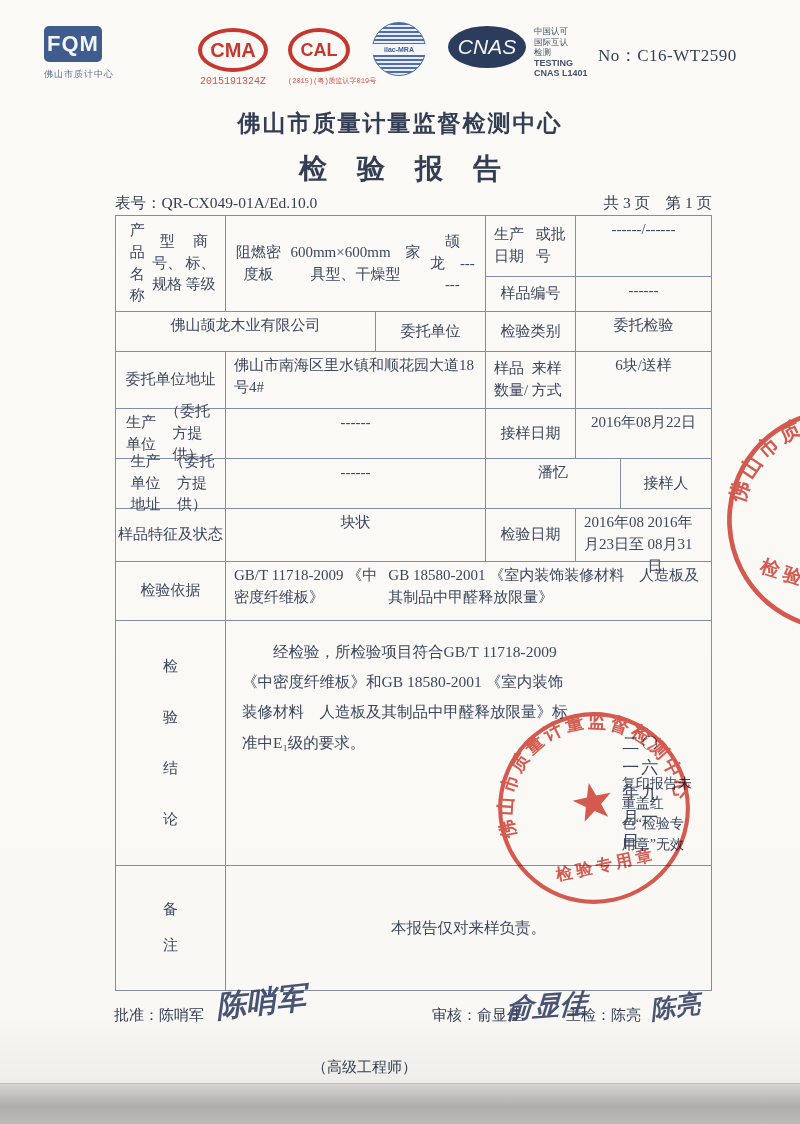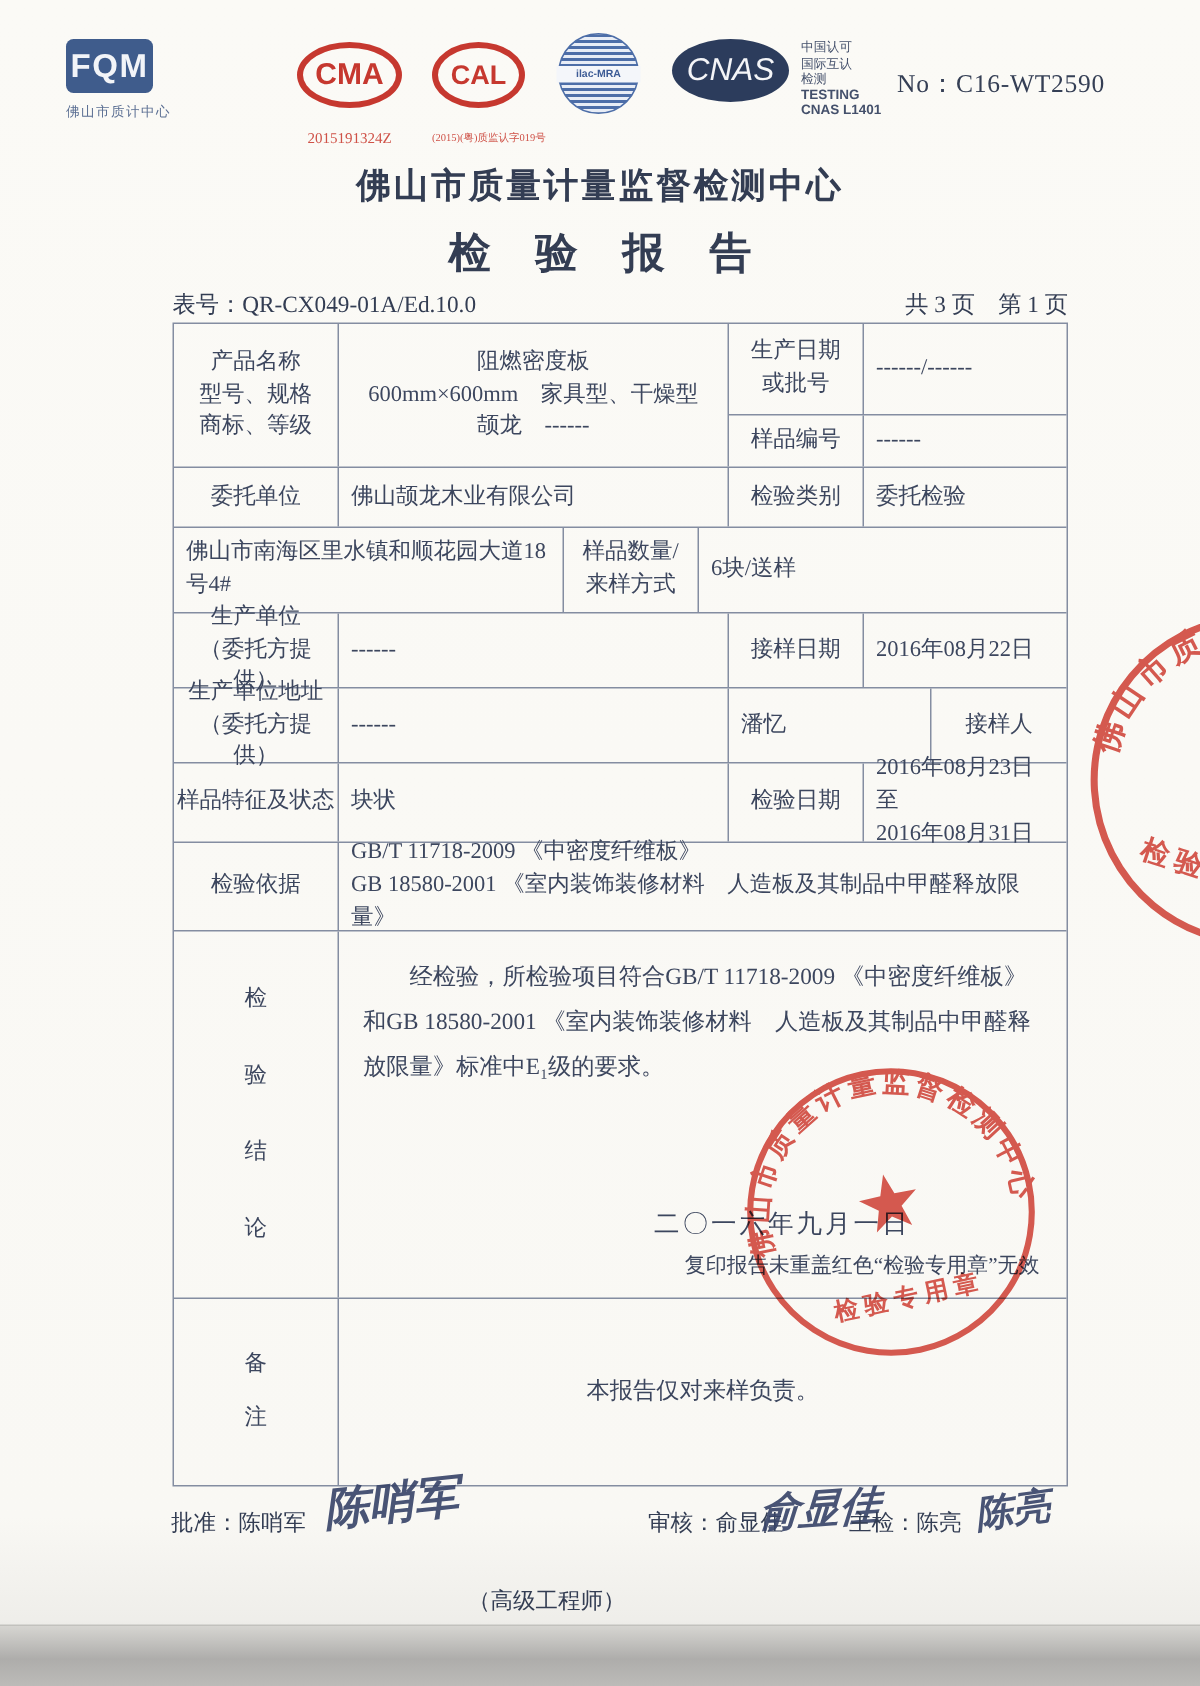--- a/index.html
+++ b/index.html
@@ -13,40 +13,40 @@
   .logo-strip{position:absolute;left:0;top:22px;width:800px;height:80px;}
   .fqm{position:absolute;left:44px;top:4px;text-align:center;}
   .fqm-box{width:58px;height:36px;background:#3f5c8c;border-radius:5px;color:#f2f4f8;font-family:"Liberation Sans",sans-serif;font-weight:bold;font-size:22px;line-height:36px;letter-spacing:1px;}
   .fqm-cap{margin-top:6px;font-size:9px;color:#5b6f93;letter-spacing:1px;}
   .badge{position:absolute;text-align:center;}
   .oval{border:4px solid var(--red);border-radius:50%;color:var(--red);font-family:"Liberation Sans",sans-serif;font-weight:bold;display:flex;align-items:center;justify-content:center;}
   .cma{left:198px;top:6px;}
   .cma .oval{width:62px;height:36px;font-size:20px;letter-spacing:0;}
   .cal{left:288px;top:6px;}
   .cal .oval{width:54px;height:36px;font-size:18px;}
-  .badge-cap{margin-top:15px;font-size:10px;color:#cf5248;white-space:nowrap;font-family:Liberation Serif, serif;}
+  .badge-cap{margin-top:4px;font-size:10px;color:#cf5248;white-space:nowrap;font-family:Liberation Mono, monospace;}
   .cal .badge-cap{font-size:7px;}
   .ilac{left:372px;top:0px;}
   .ilac-circle{width:52px;height:52px;border-radius:50%;background:repeating-linear-gradient(180deg,#4d6ea8 0 2px,#e8edf6 2px 4px);border:1px solid #4d6ea8;position:relative;}
   .ilac-band{position:absolute;left:-2px;top:21px;width:56px;height:11px;background:#f4f6fa;color:#3d5c96;font-size:7px;line-height:11px;text-align:center;font-family:"Liberation Sans",sans-serif;font-weight:bold;}
   .cnas{left:448px;top:4px;display:flex;align-items:flex-start;}
   .cnas-mark{width:78px;height:42px;border-radius:50%;background:var(--navy);color:#f4f5f8;font-family:"Liberation Sans",sans-serif;font-weight:normal;font-style:italic;font-size:21px;line-height:42px;text-align:center;letter-spacing:0;}
   .cnas-side{margin-left:8px;text-align:left;font-family:"Liberation Sans",sans-serif;color:#44506b;}
   .cnas-side div{font-size:8.5px;line-height:10.5px;}
   .cnas-side .b{font-weight:bold;font-size:9px;}
   .report-no{position:absolute;left:598px;top:22px;font-size:17px;color:#353f55;letter-spacing:.5px;}
   
   .org-title{position:absolute;left:0;top:108px;width:800px;text-align:center;font-size:23px;font-weight:600;color:var(--ink2);letter-spacing:2px;}
   .report-title{position:absolute;left:0;top:150px;width:800px;text-align:center;font-size:28px;font-weight:600;color:var(--ink2);letter-spacing:30px;text-indent:30px;}
   .meta-row{position:absolute;left:115px;top:193px;width:597px;display:flex;justify-content:space-between;font-size:15.5px;color:var(--ink2);}
   
   .rtable{position:absolute;left:115px;top:215px;width:597px;border:1.6px solid var(--line);box-sizing:border-box;background:transparent;}
   .trow{display:flex;border-bottom:1px solid var(--line);box-sizing:border-box;}
   .trow:last-child{border-bottom:none;}
-  .cell{box-sizing:border-box;border-right:1px solid var(--line);display:flex;flex-direction:column;justify-content:center;padding:3px 8px;font-size:15px;line-height:1.45;color:var(--ink);}
+  .cell{box-sizing:border-box;border-right:1px solid var(--line);display:flex;justify-content:center;padding:3px 8px;font-size:15px;line-height:1.45;color:var(--ink);}
   .cell:last-child{border-right:none;}
   .c1{width:110px;align-items:center;text-align:center;}
   .c2{width:260px;}
   .c3{width:90px;align-items:center;}
   .c4{flex:1;}
   .rt-block{flex:1;display:flex;flex-direction:column;}
   .rt-sub{display:flex;flex:1;border-bottom:1px solid var(--line);}
   .rt-sub:last-child{border-bottom:none;}
   .center{align-items:center;text-align:center;}
   .merged{flex:1;}
@@ -137,27 +137,28 @@
           <div class="cell c4">------/------</div>
         </div>
         <div class="rt-sub">
           <div class="cell c3">样品编号</div>
           <div class="cell c4">------</div>
         </div>
       </div>
     </div>
 
     <div class="trow" style="height:40px;">
+      <div class="cell c2">佛山颉龙木业有限公司</div>
       <div class="cell c1">委托单位</div>
-      <div class="cell c2">佛山颉龙木业有限公司</div>
       <div class="cell c3">检验类别</div>
       <div class="cell c4">委托检验</div>
     </div>
 
     <div class="trow" style="height:57px;">
+      <div class="cell c1">委托单位地址</div>
       <div class="cell c2">佛山市南海区里水镇和顺花园大道18号4#</div>
       <div class="cell c3">
         <span>样品数量/</span>
         <span>来样方式</span>
       </div>
       <div class="cell c4">6块/送样</div>
     </div>
 
     <div class="trow" style="height:50px;">
       <div class="cell c1">

